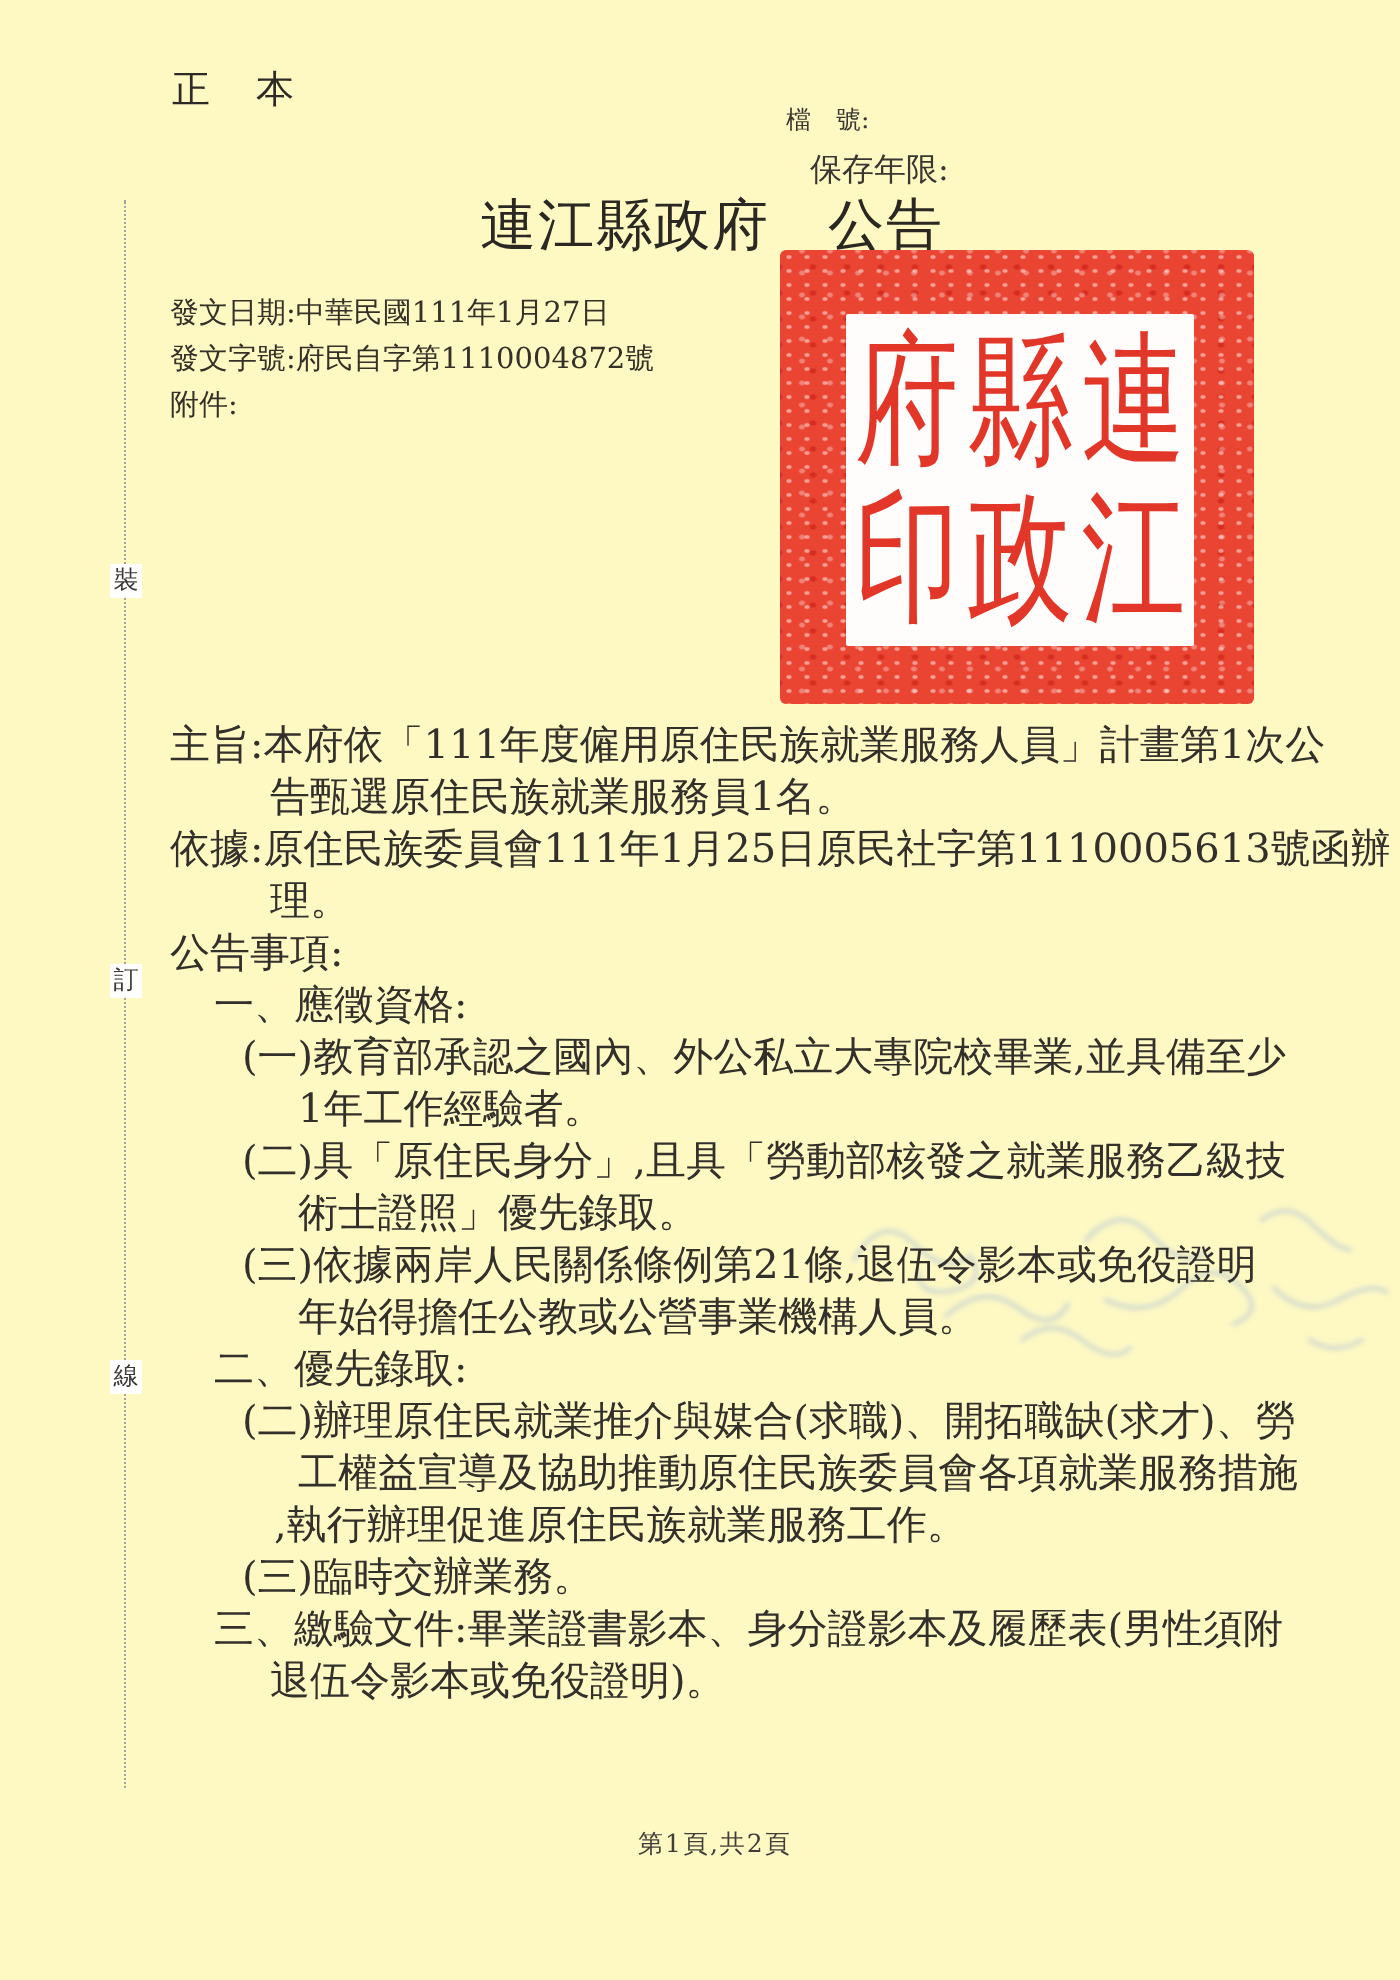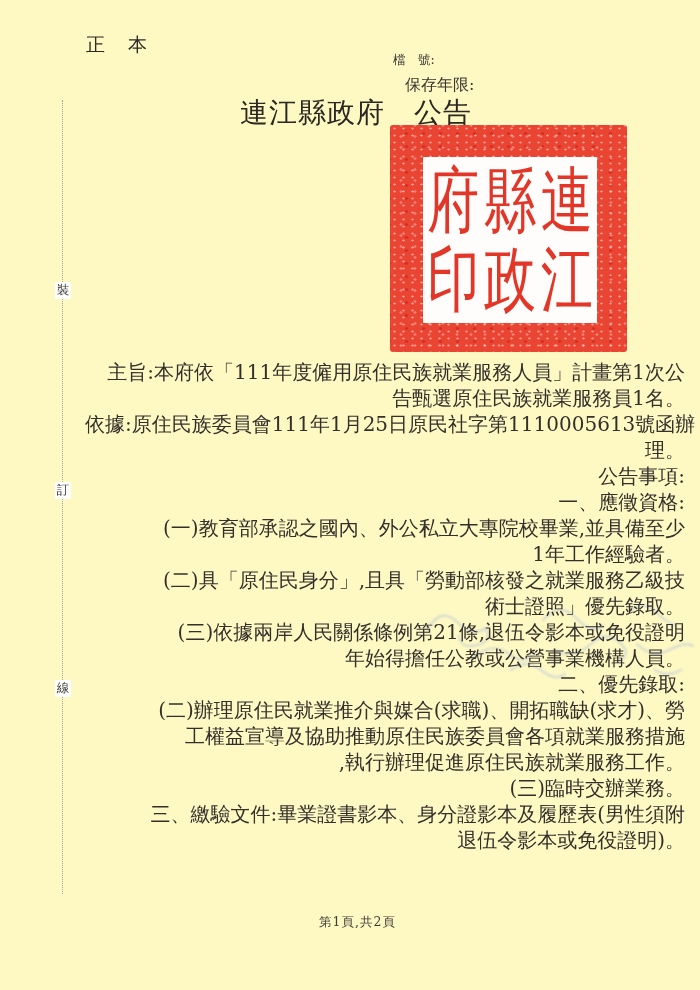--- a/index.html
+++ b/index.html
@@ -56,21 +56,21 @@
     font-size:52px; color:#e23728; transform:scaleY(1.38);
     font-family:"DejaVu Serif","Liberation Serif",serif;
   }
 
   
   .bleed{ position:absolute; left:415px; top:592px; z-index:0; opacity:.6; }
 
   
   .body-text{
     position:absolute; left:85px; top:359px; width:600px;
-    font-size:20px; line-height:26px; color:#332f2b; z-index:1;text-align:right;
+    font-size:20px; line-height:26px; color:#332f2b; z-index:1;
   }
   .line{ white-space:nowrap; }
   .ind0{ margin-left:0; }
   .ind1{ margin-left:22px; }
   .ind2{ margin-left:50px; }
   .ind3{ margin-left:36px; }
   .ind4{ margin-left:64px; }
   .ind5{ margin-left:52px; }
 
   
@@ -95,20 +95,25 @@
 
 <div class="page">
 
   <div class="copy-label">正　本</div>
 
   <div class="file-no">檔　號:</div>
   <div class="retention">保存年限:</div>
 
   <div class="doc-title">連江縣政府　公告</div>
 
+  <div class="meta">
+    <div>發文日期:中華民國111年1月27日</div>
+    <div>發文字號:府民自字第1110004872號</div>
+    <div>附件:</div>
+  </div>
 
   <div class="seal">
     <div class="seal-inner">
       <div class="seal-col">
         <div class="seal-char">府</div>
         <div class="seal-char">印</div>
       </div>
       <div class="seal-col">
         <div class="seal-char">縣</div>
         <div class="seal-char">政</div>

